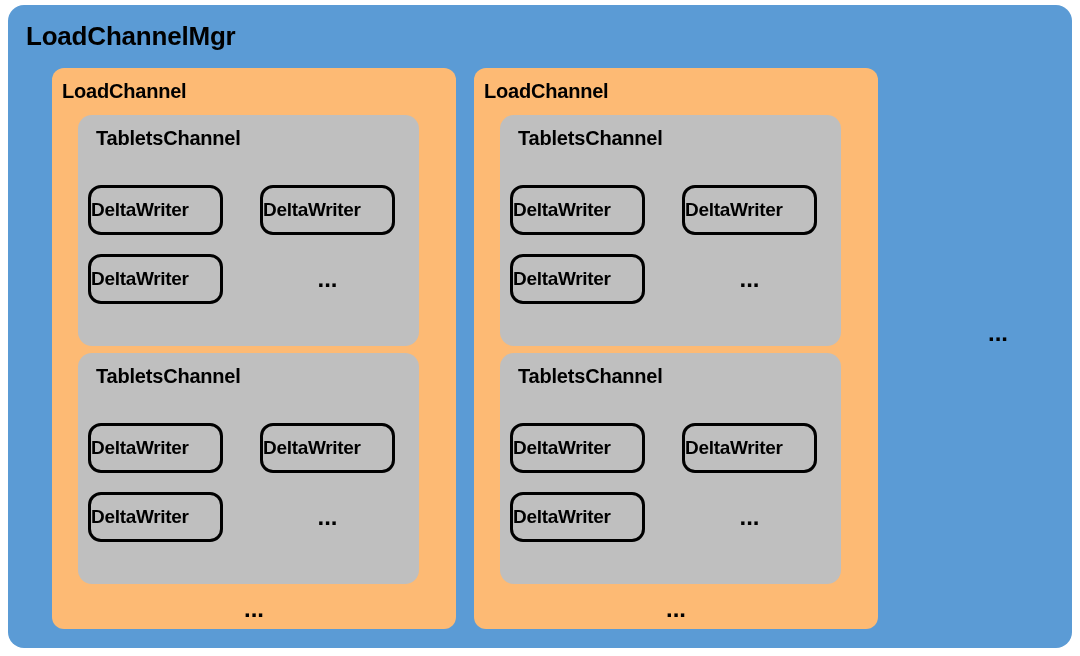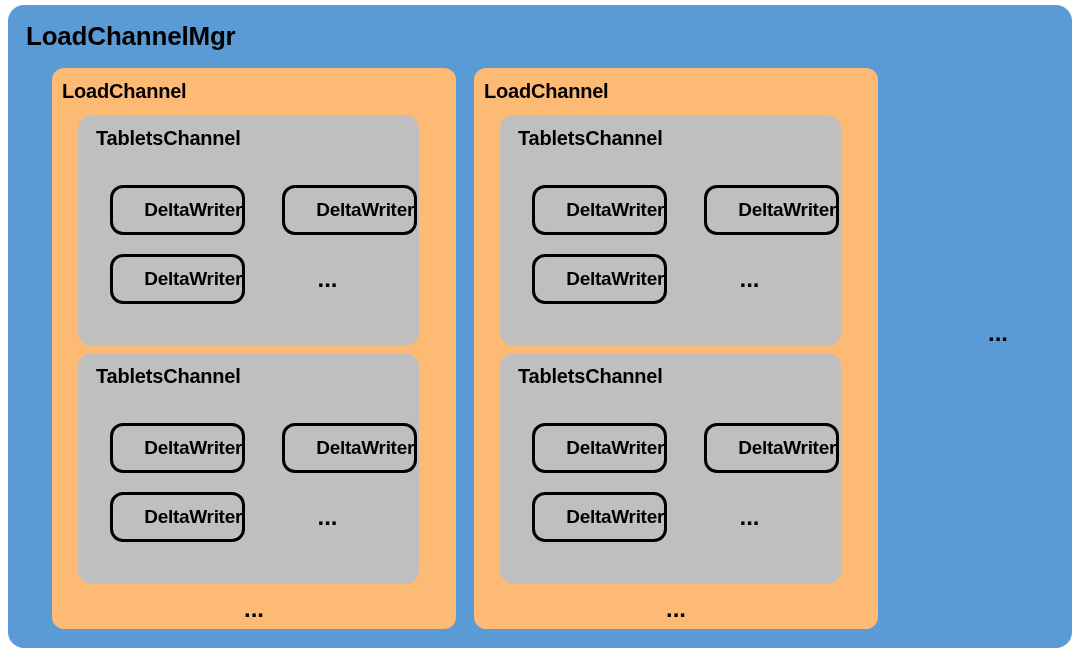--- a/index.html
+++ b/index.html
@@ -103,23 +103,22 @@
   
   .deltawriter {
     position: absolute;
     width: 135px;
     height: 50px;
     border: 3px solid #000000;
     border-radius: 13px;
     box-sizing: border-box;
     display: flex;
     align-items: center;
-    justify-content: flex-end;
+    justify-content: flex-start;
     background: transparent;
-    margin-left: 22px;
   }
   .deltawriter span {
     font-size: 19px;
     font-weight: bold;
     color: #000000;
     letter-spacing: -0.3px;
     white-space: nowrap;
   }
   .dw-pos-0 { left: 10px;  top: 70px;  }
   .dw-pos-1 { left: 182px; top: 70px;  }

